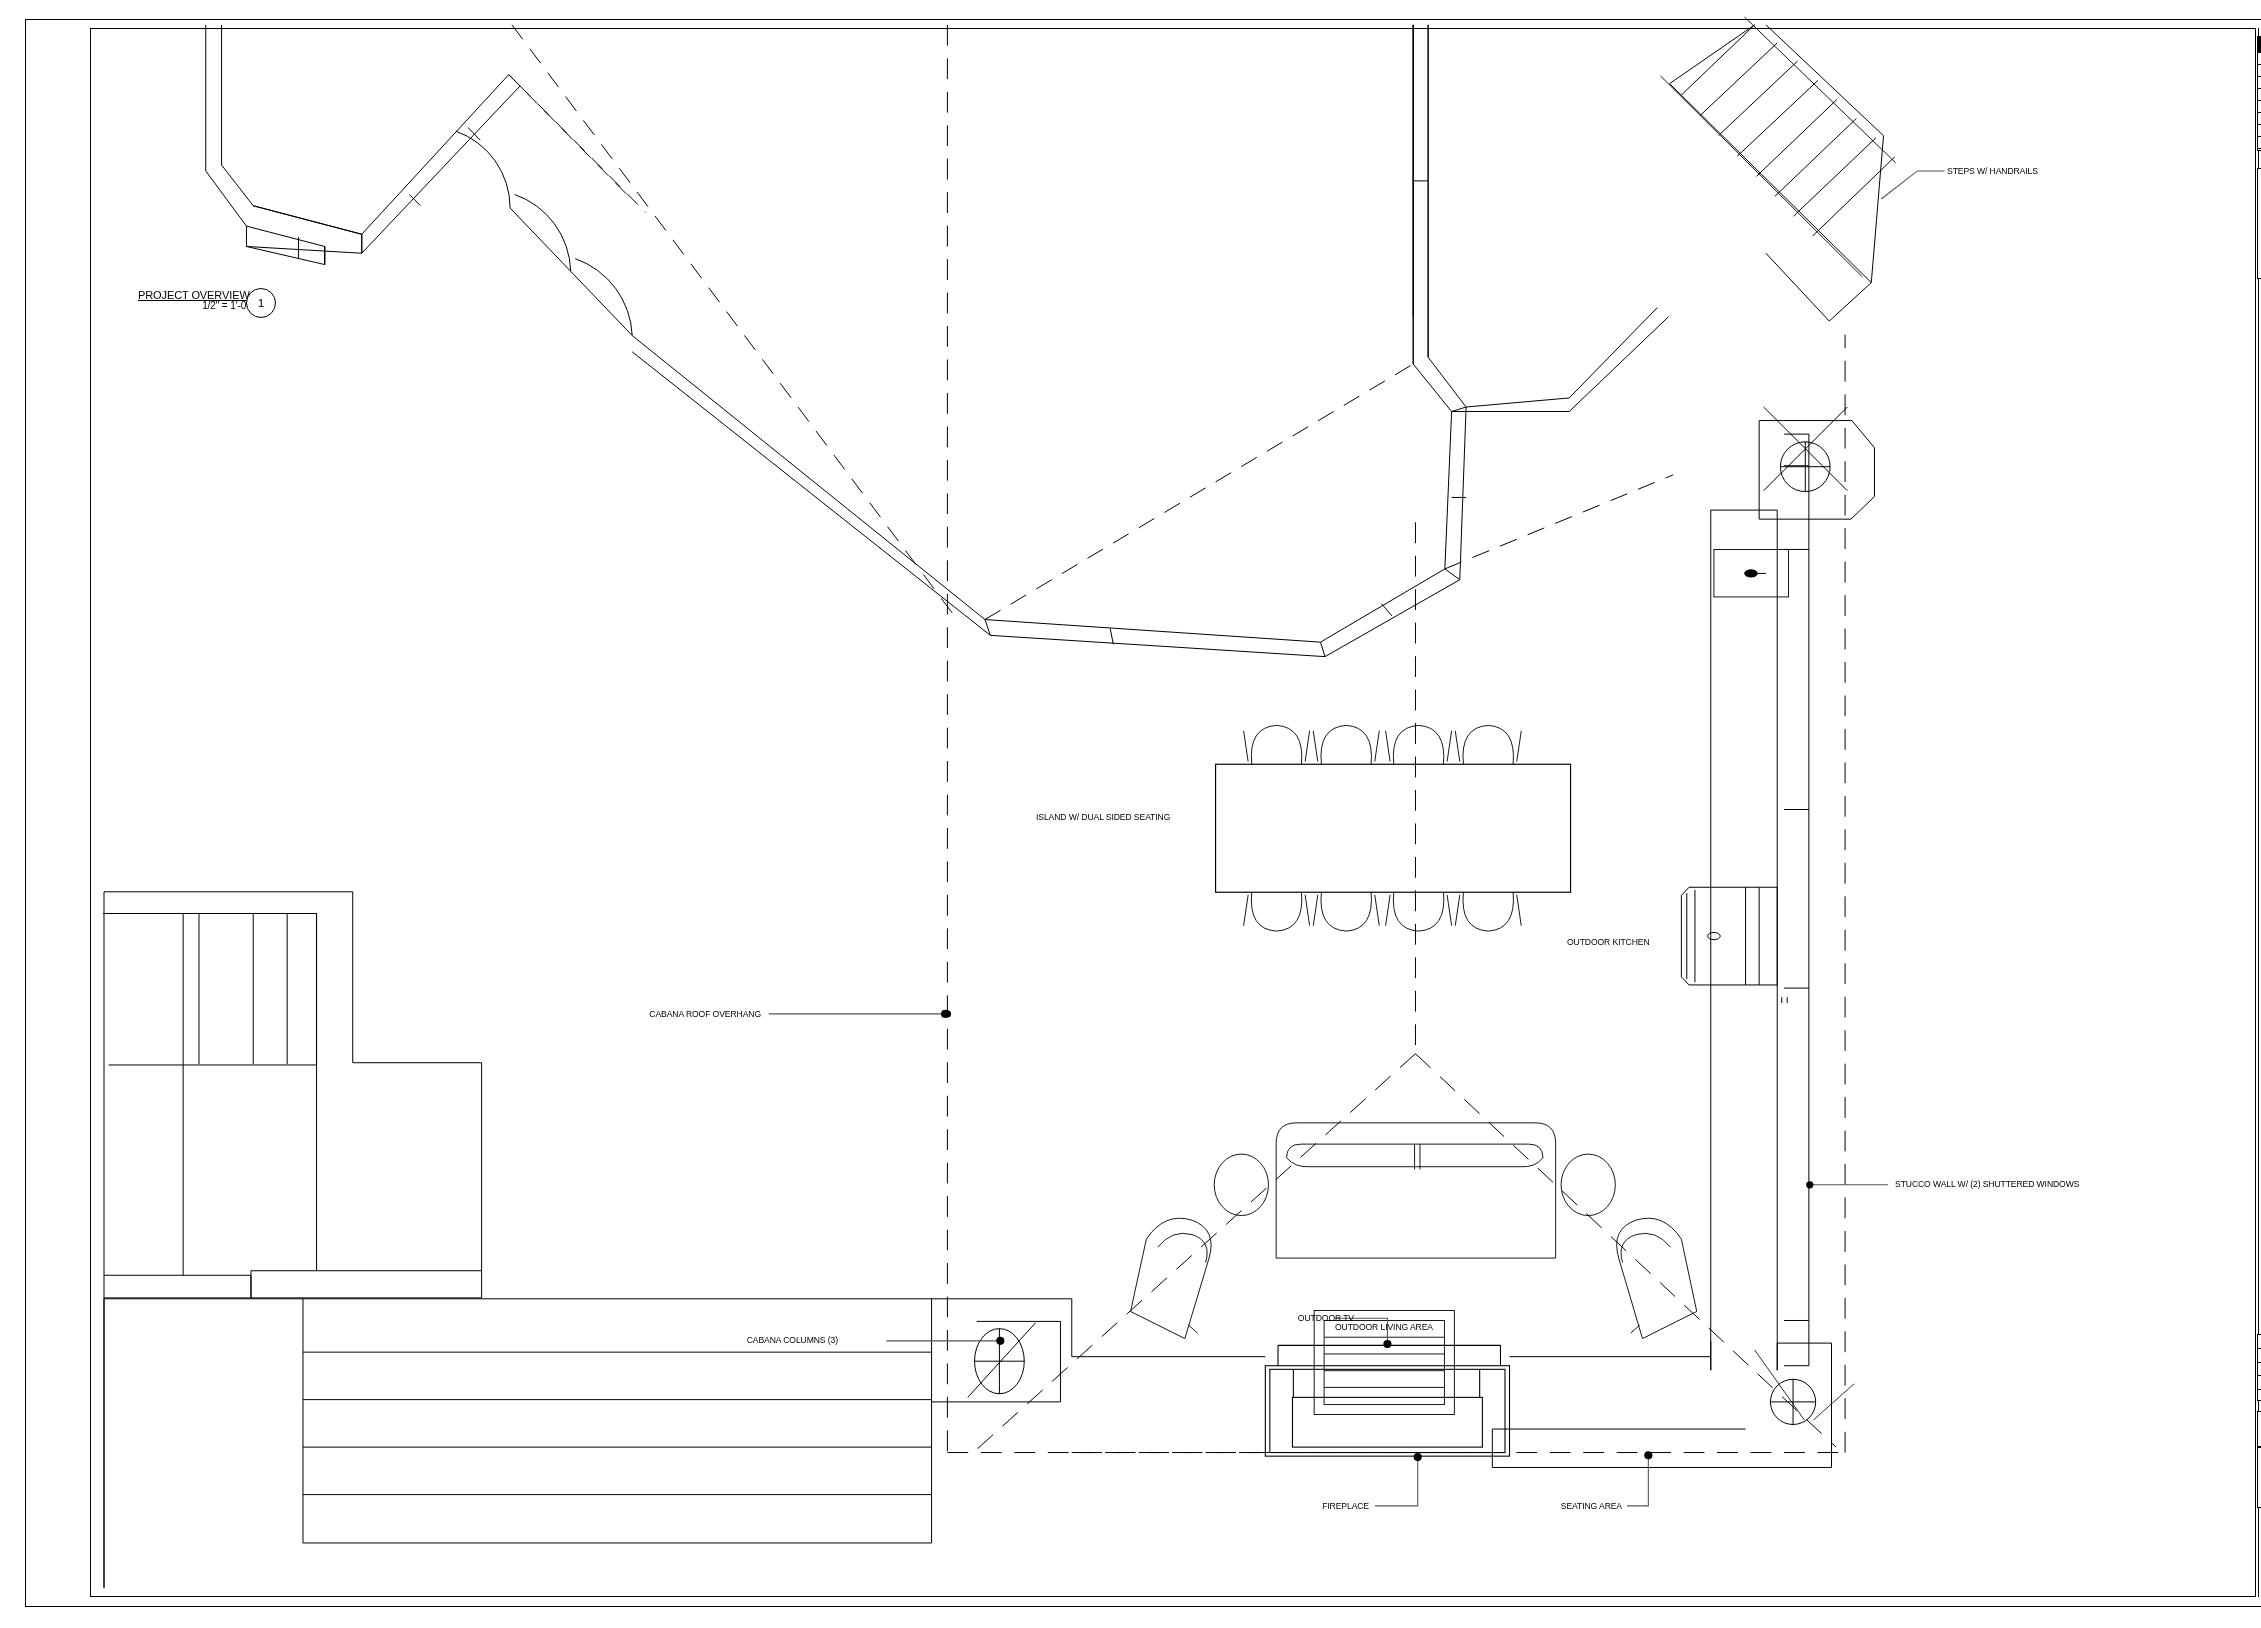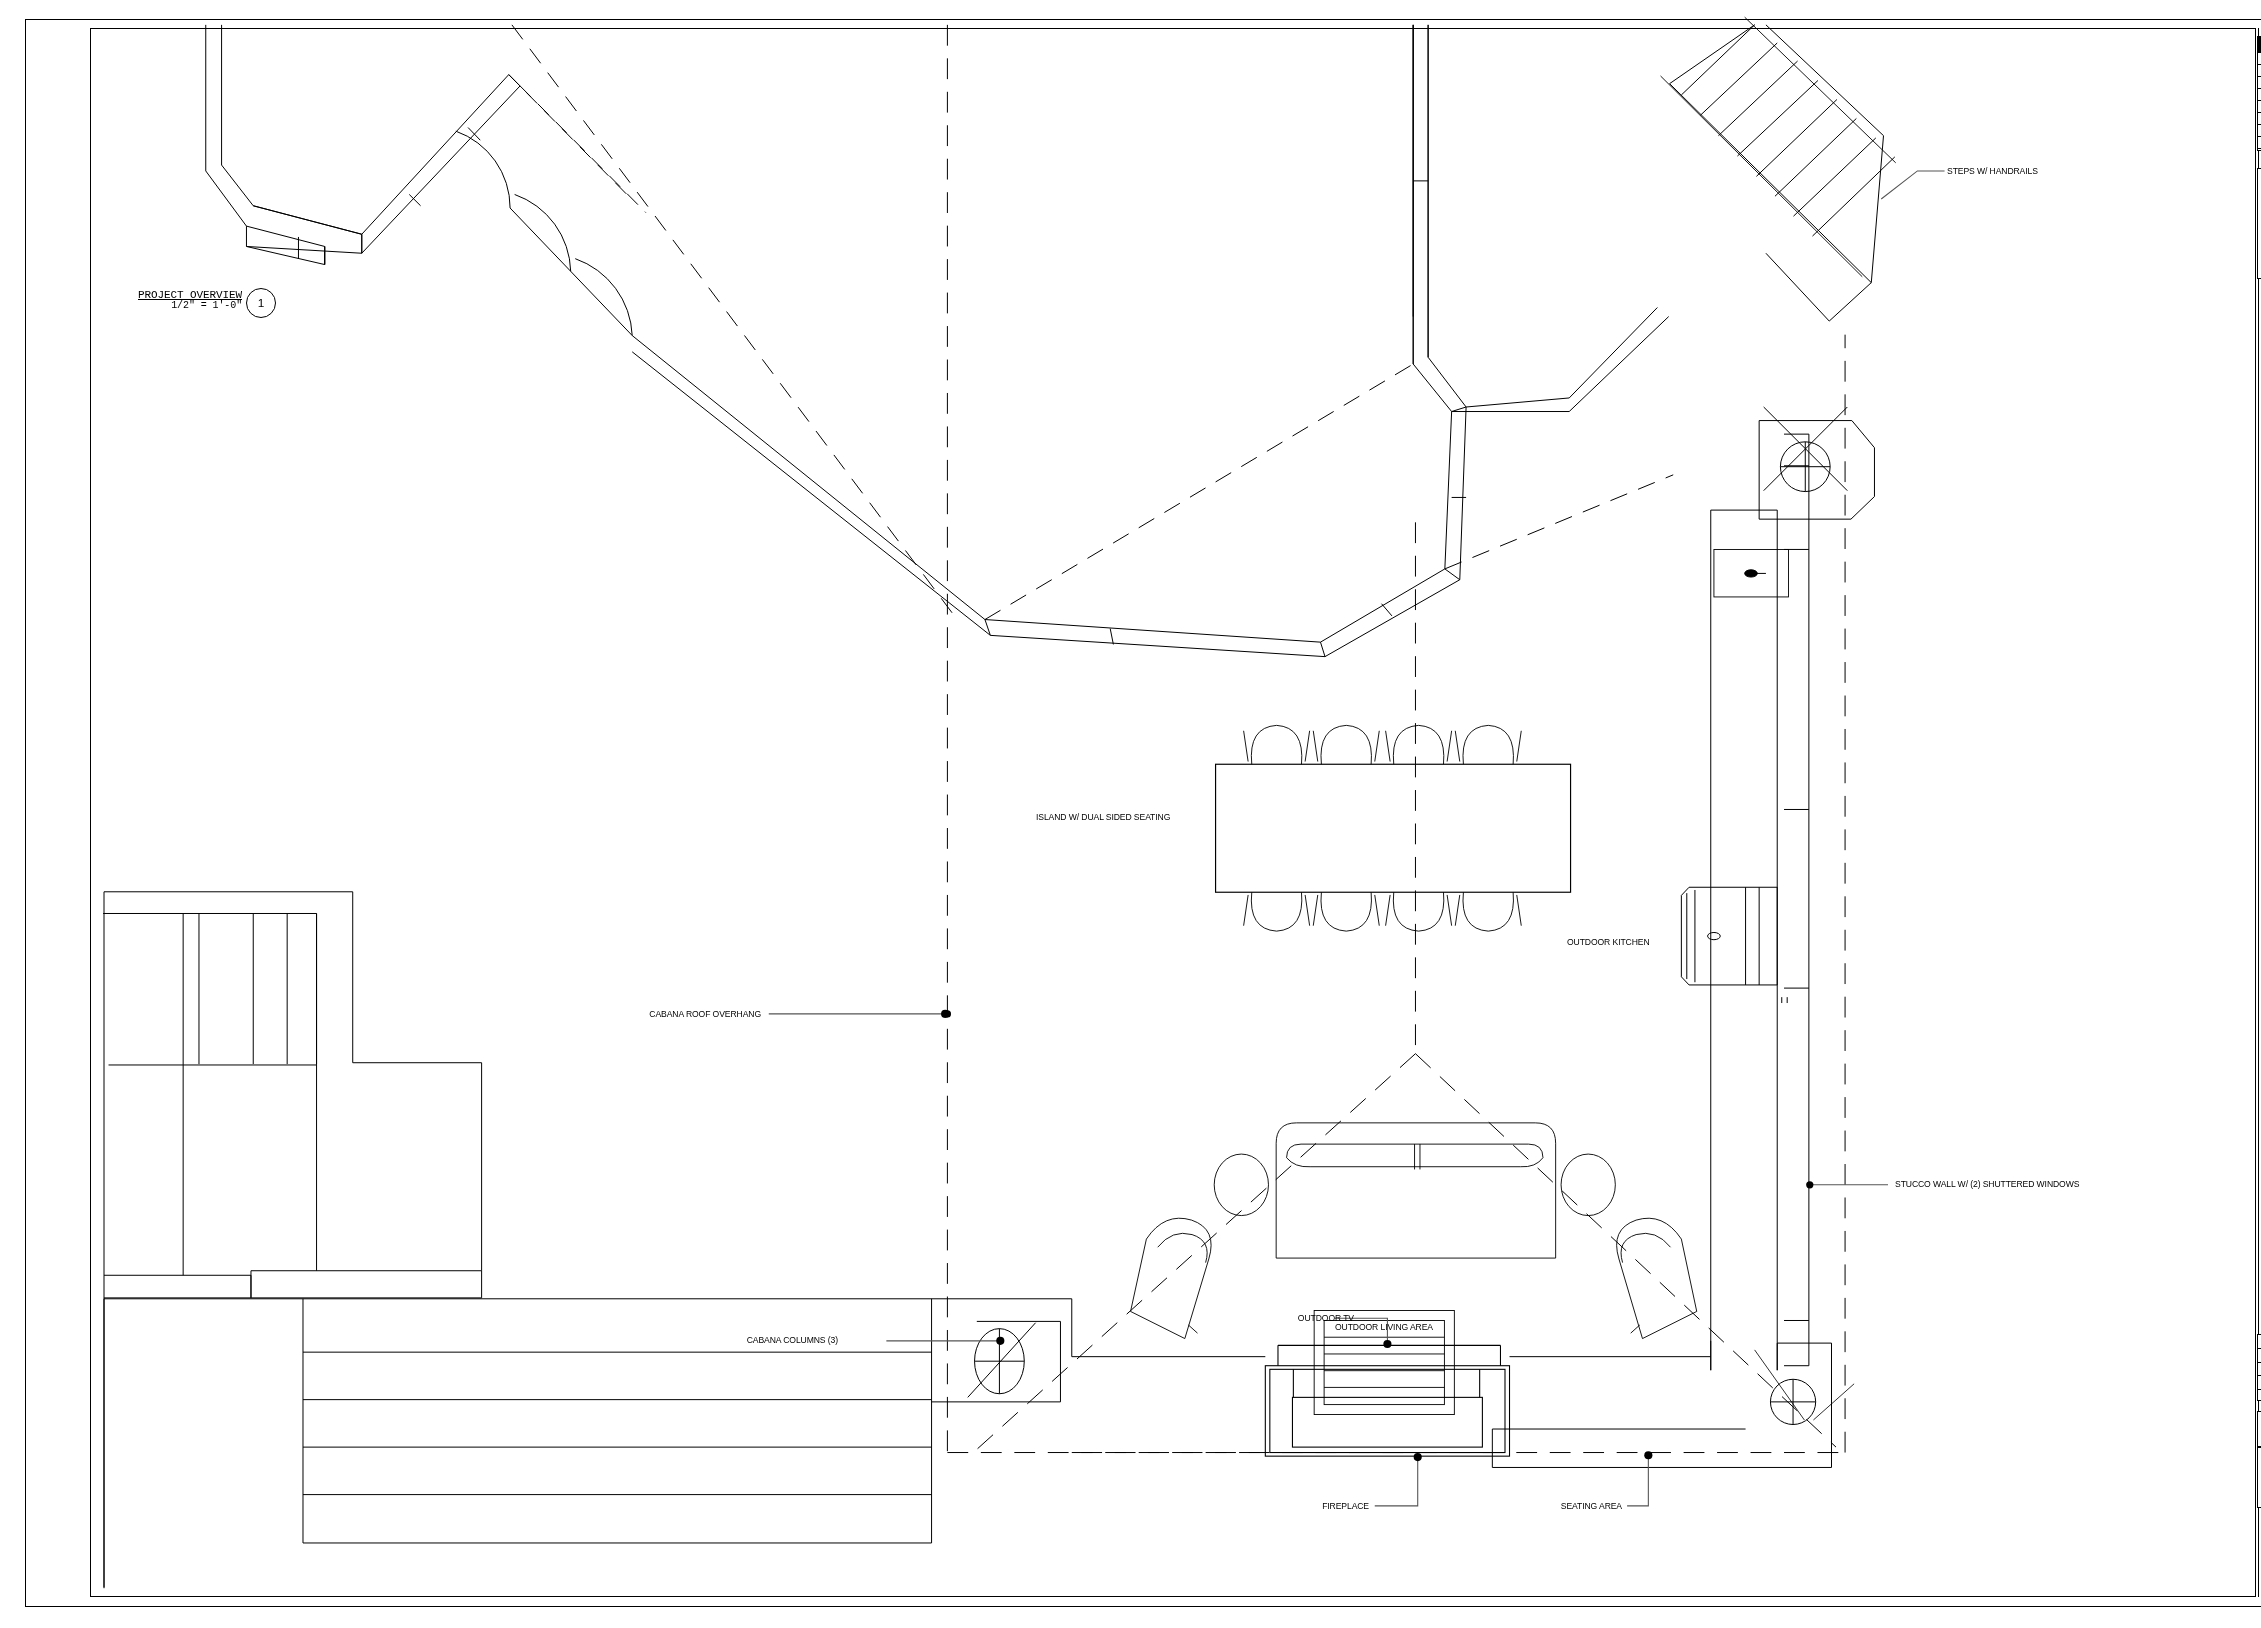--- a/index.html
+++ b/index.html
@@ -91,21 +91,21 @@
   
   .plan{position:absolute;left:0;top:0;width:2442px;height:1628px;}
 
   
   .lbl{
     position:absolute;font-size:8.6px;white-space:nowrap;letter-spacing:-0.1px;text-align:center;
   }
   .lbl.r{text-align:right;}
 
   
-  .view-title{position:absolute;left:138px;top:289px;font-family:Liberation Mono, monospace;}
+  .view-title{position:absolute;left:138px;top:289px;}
   .vt-main{font-size:11px;text-decoration:underline;letter-spacing:-0.1px;white-space:nowrap;}
   .vt-scale{font-size:10px;text-align:right;letter-spacing:-0.1px;margin-top:-0.9px;}
   .vt-bubble{
     position:absolute;left:246px;top:288px;width:28px;height:28px;
     border:1.4px solid #000;border-radius:50%;
     display:flex;align-items:center;justify-content:center;
     font-size:11.8px;background:#fff;
   }
 </style>
 </head>

